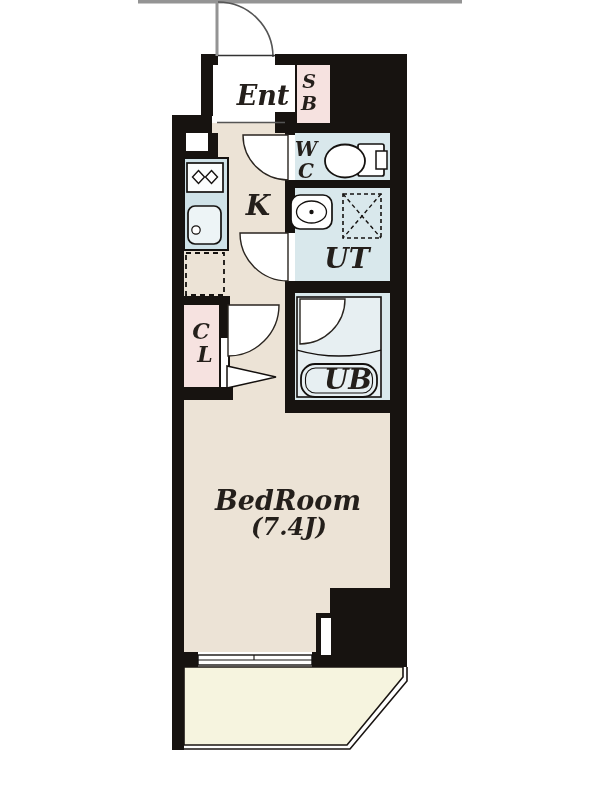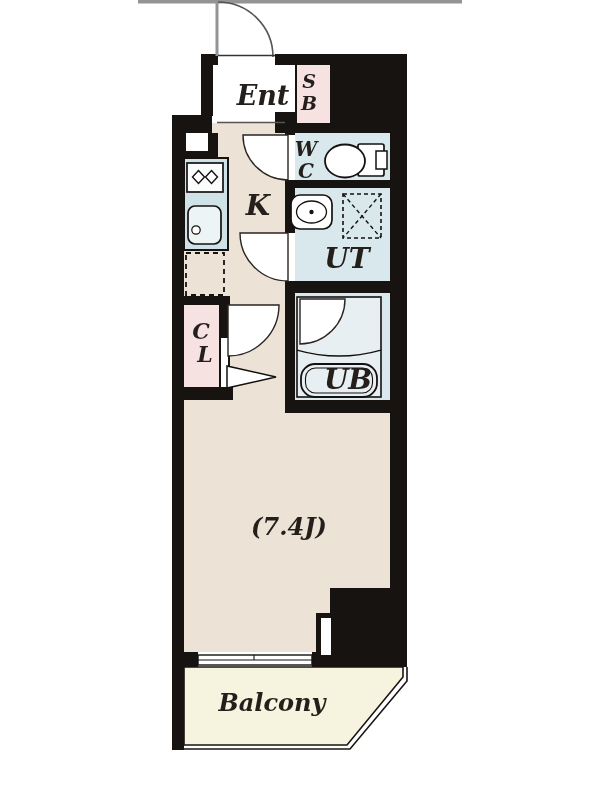--- a/index.html
+++ b/index.html
@@ -141,16 +141,16 @@
   <div class="lbl" style="left:263px;top:95px;font-size:27px;">Ent</div>
   <div class="lbl" style="left:309px;top:81px;font-size:19px;">S</div>
   <div class="lbl" style="left:309px;top:103px;font-size:19px;">B</div>
   <div class="lbl" style="left:306px;top:149px;font-size:20px;">W</div>
   <div class="lbl" style="left:306px;top:171px;font-size:20px;">C</div>
   <div class="lbl" style="left:258px;top:206px;font-size:28px;">K</div>
   <div class="lbl" style="left:347px;top:259px;font-size:28px;">UT</div>
   <div class="lbl" style="left:201px;top:331px;font-size:22px;">C</div>
   <div class="lbl" style="left:205px;top:354px;font-size:22px;">L</div>
   <div class="lbl" style="left:348px;top:342px;font-size:28px;margin-top:38px;">UB</div>
+  <div class="lbl" style="left:288px;top:500px;font-size:27px;">BedRoom</div>
   <div class="lbl" style="left:289px;top:527px;font-size:24px;">(7.4J)</div>
-  <div class="lbl" style="left:272px;top:703px;font-size:24px;">Balcony</div>
 
 </div>
 
 </body></html>

